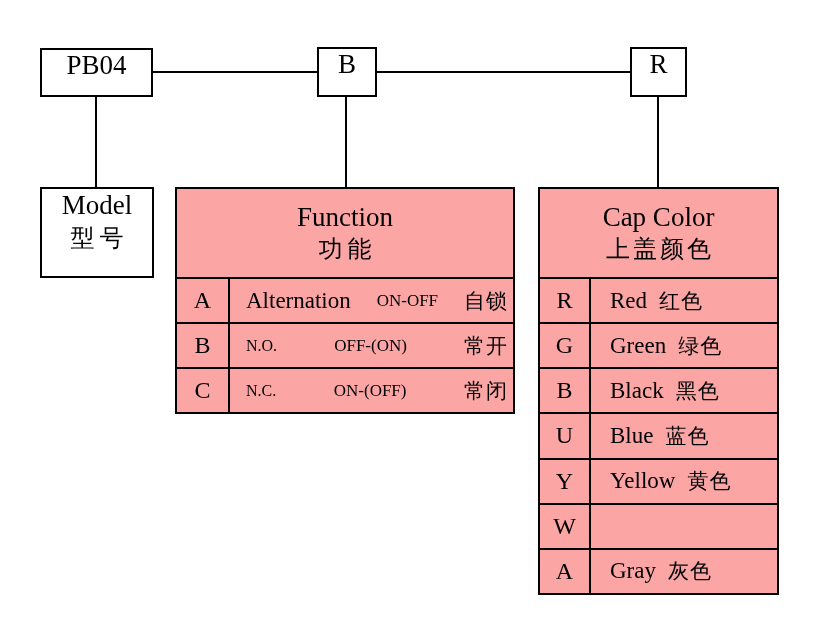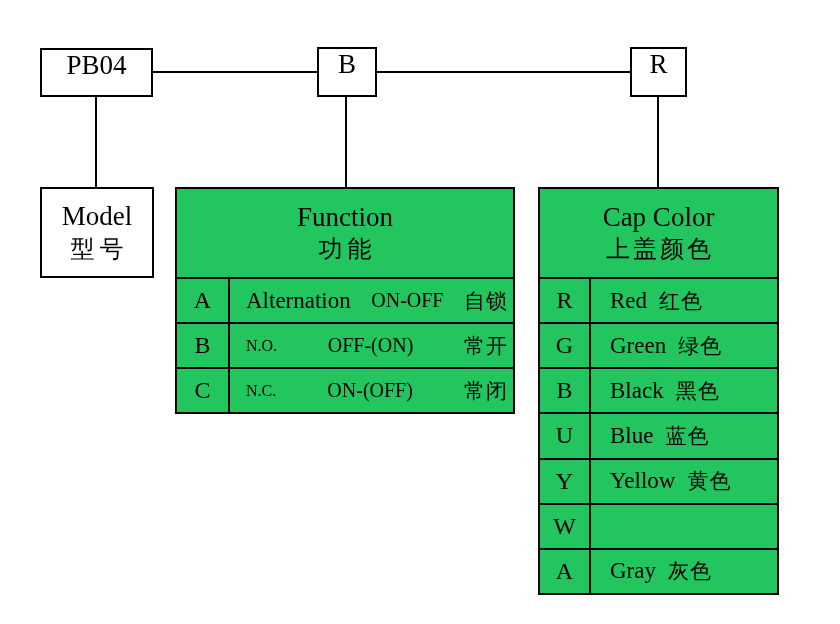--- a/index.html
+++ b/index.html
@@ -38,31 +38,31 @@
   #hline-2 { left: 376px; top: 71px; width: 255px; }
   #vline-model    { left: 95px;  top: 96px; height: 92px; }
   #vline-function { left: 345px; top: 96px; height: 92px; }
   #vline-cap      { left: 657px; top: 96px; height: 92px; }
 
   
   #model-box {
     left: 40px; top: 187px; width: 114px; height: 91px;
     border: 2px solid #000;
     display: flex; flex-direction: column;
-    align-items: center; justify-content: center;
+    align-items: center; justify-content: flex-start;
   }
   .title-en { font-size: 27px; line-height: 1.25; }
   .title-zh { font-size: 24px; line-height: 1.3; letter-spacing: 5px; text-indent: 5px; }
 
   
   .lookup-table {
     border: 2px solid #000;
     display: flex;
     flex-direction: column;
-    background: #22c55e;
+    background: #fca5a5;
   }
   #function-table { left: 175px; top: 187px; width: 340px; height: 227px; }
   #cap-table      { left: 538px; top: 187px; width: 241px; height: 408px; }
 
   .table-header {
     display: flex; flex-direction: column;
     align-items: center; justify-content: center;
     height: 88px; flex: none;
   }
   #cap-table .table-header .title-zh { letter-spacing: 3px; text-indent: 3px; }
@@ -83,21 +83,21 @@
 
   .content-cell {
     flex: 1;
     display: flex;
     align-items: center;
     justify-content: space-between;
     padding: 0 5px 0 16px;
   }
   .txt-en-lg  { font-size: 23px; }
   .txt-en-sm  { font-size: 16px; }
-  .txt-mid    { font-size: 20px; }
+  .txt-mid    { font-size: 17px; }
   .txt-zh     { font-size: 21px; letter-spacing: 1px; text-align: center; }
 
   #cap-table .content-cell {
     justify-content: flex-start;
     padding-left: 19px;
     gap: 12px;
   }
 </style>
 </head>
 <body>

